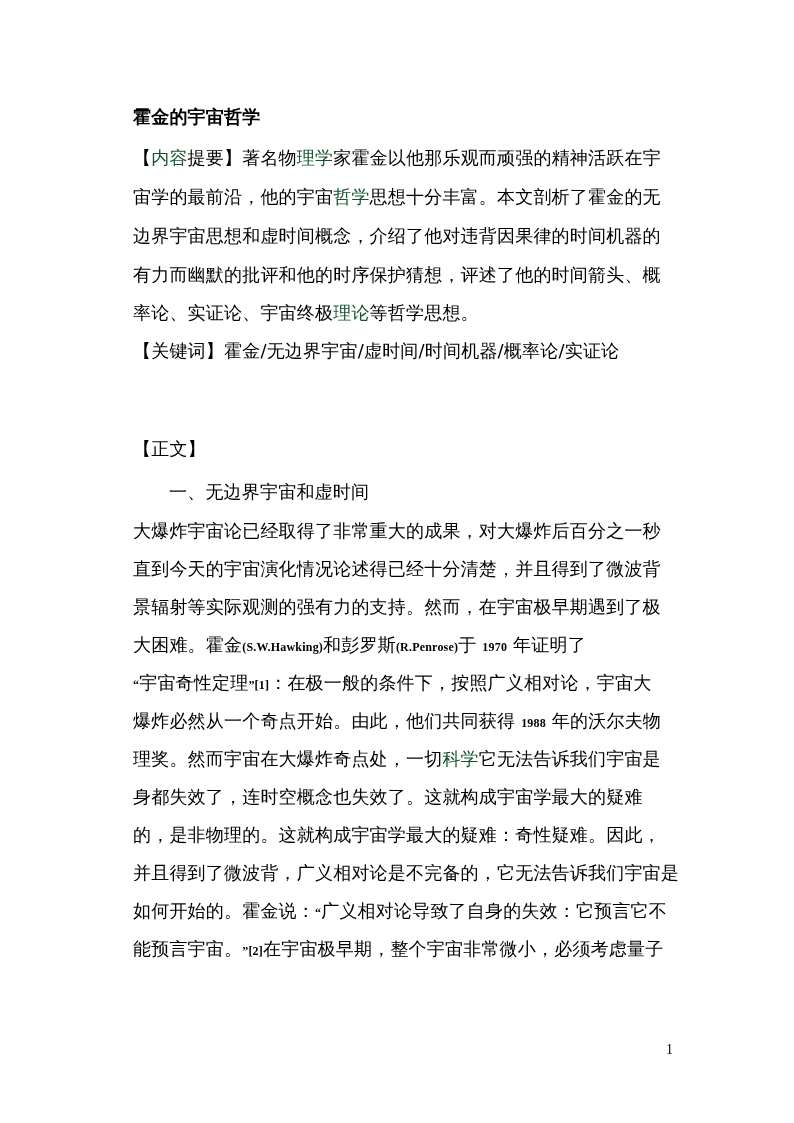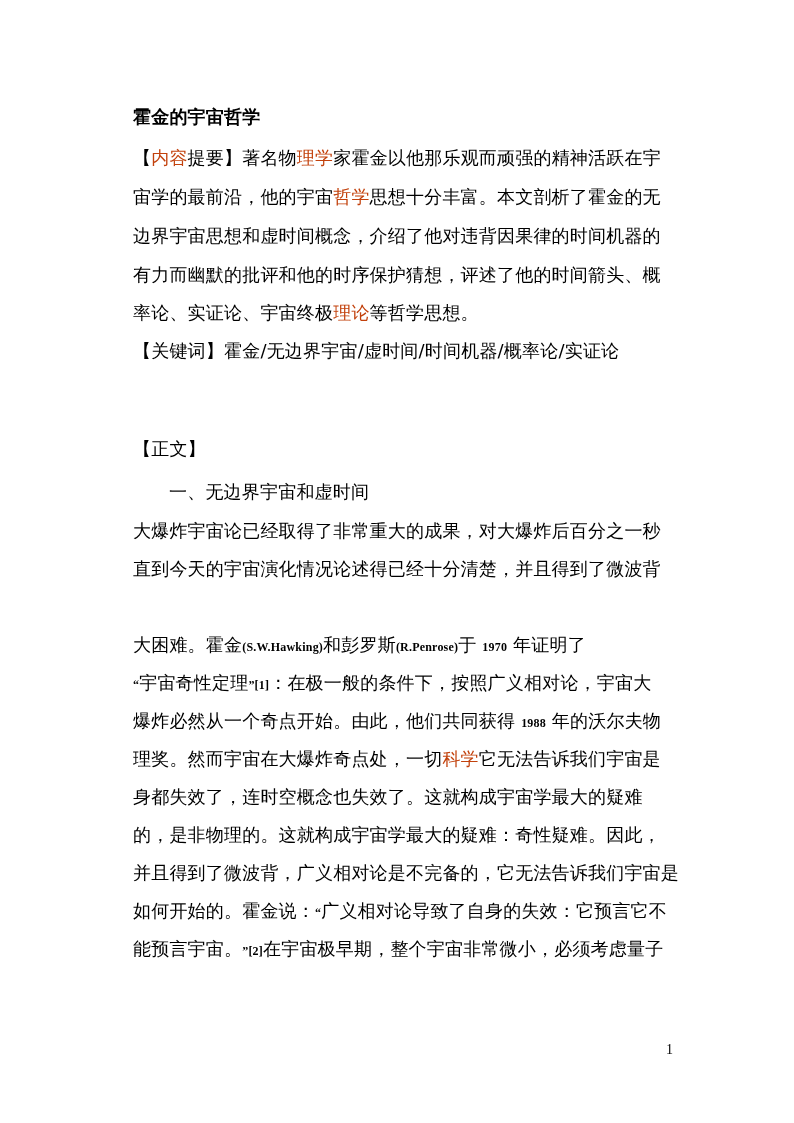--- a/index.html
+++ b/index.html
@@ -2,21 +2,21 @@
 <html><head>
   <meta charset="utf-8">
   <style>
     html, body { margin: 0; padding: 0; background: #ffffff; }
     body { width: 794px; height: 1123px; position: relative; overflow: hidden;
       font-family: "DejaVu Sans", "Liberation Serif", sans-serif; color: #000; }
     .page { position: absolute; left: 0; top: 0; width: 794px; height: 1123px; background: #fff; }
     .line { position: absolute; left: 119px; width: 560px; font-size: 18px; line-height: 24px;
       white-space: nowrap; letter-spacing: 0.2px; margin-left: 14px; }
     .title { font-weight: bold; font-size: 18px; }
-    .link { color: #c2410c; }
+    .link { color: #14532d; }
     .latin-b { font-family: "Liberation Serif", serif; font-weight: bold; font-size: 12px; }
     .indent { left: 155px; }
     .pagenum { position: absolute; left: 666px; top: 1042px; font-family: "Liberation Serif", serif; font-size: 14px; }
   </style>
 </head>
 <body>
 
 <div class="page">
 
   <div class="line title" style="top:105px">霍金的宇宙哲学</div>
@@ -48,20 +48,23 @@
   </div>
 
   <div class="line indent" style="top:480px">一、无边界宇宙和虚时间</div>
 
   <div class="line" style="top:519px">
     <span>大爆炸宇宙论已经取得了非常重大的成果，对大爆炸后百分之一秒</span>
   </div>
   <div class="line" style="top:557px">
     <span>直到今天的宇宙演化情况论述得已经十分清楚，并且得到了微波背</span>
   </div>
+  <div class="line" style="top:595px">
+    <span>景辐射等实际观测的强有力的支持。然而，在宇宙极早期遇到了极</span>
+  </div>
   <div class="line" style="top:633px">
     <span>大困难。霍金</span><span class="latin-b">(S.W.Hawking)</span><span>和彭罗斯</span><span class="latin-b">(R.Penrose)</span><span>于 </span><span class="latin-b">1970</span><span> 年证明了</span>
   </div>
   <div class="line" style="top:671px">
     <span class="latin-b">“</span><span>宇宙奇性定理</span><span class="latin-b">”[1]</span><span>：在极一般的条件下，按照广义相对论，宇宙大</span>
   </div>
   <div class="line" style="top:709px">
     <span>爆炸必然从一个奇点开始。由此，他们共同获得 </span><span class="latin-b">1988</span><span> 年的沃尔夫物</span>
   </div>
   <div class="line" style="top:747px">

